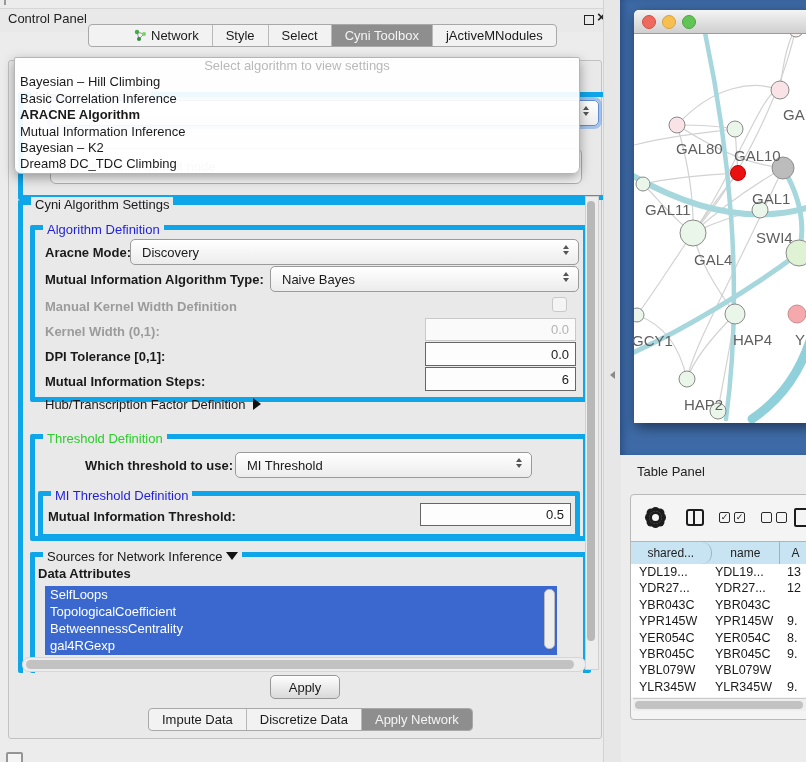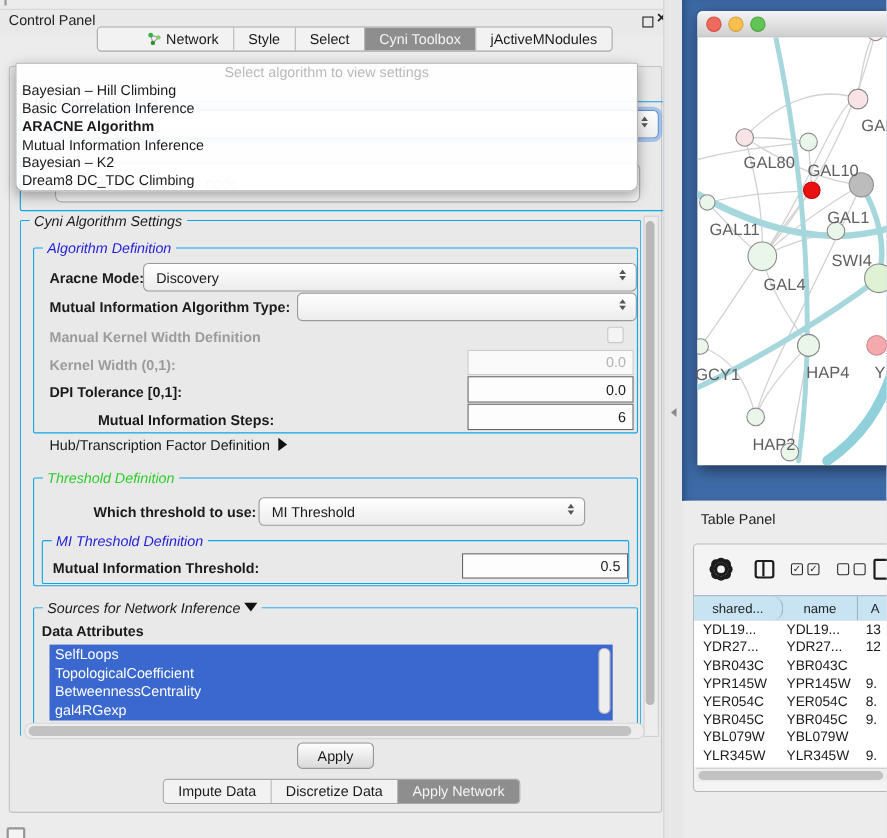--- a/index.html
+++ b/index.html
@@ -14,21 +14,21 @@
   .float-ico{left:584px;top:15px;width:8px;height:8px;border:1.5px solid #222;background:transparent;}
   .close-ico{left:597px;top:8px;font-size:15px;font-weight:bold;color:#222;}
 
   .tabbar{display:flex;align-items:stretch;background:#f2f2f2;border:1px solid #a8a8a8;border-radius:4px;overflow:hidden;height:21px;}
   .tab{display:flex;align-items:center;gap:4px;padding:0 13px;font-size:13px;border-left:1px solid #b9b9b9;white-space:nowrap;}
   .tab:first-child{border-left:none;}
   .tab.sel{background:#8e8e8e;color:#f4f4f4;}
 
   .mainpanel{left:8px;top:60px;width:592px;height:677px;background:#e9e9e9;border:1px solid #c2c2c2;border-radius:3px;}
 
-  .groupbox{border:1px solid #0ea5e9;border-radius:2px;font-style:italic;}
+  .groupbox{border:5px solid #0ea5e9;border-radius:2px;}
   .gb-label{position:absolute;top:-8px;left:8px;background:#e9e9e9;padding:0 4px;font-size:13px;white-space:nowrap;}
   .blue{color:#1f1fd8;}
   .green{color:#2dcc2d;}
 
   .combo{position:absolute;height:24px;border:1px solid #9a9a9a;border-radius:5px;
          background:linear-gradient(#ffffff,#ececec);display:flex;align-items:center;}
   .combo-text{font-size:13px;padding-left:11px;flex:1;}
   .combo-arrows{position:absolute;right:9px;top:5px;display:flex;flex-direction:column;gap:2px;align-items:center;}
   .tri-up{width:0;height:0;border-left:3.5px solid transparent;border-right:3.5px solid transparent;border-bottom:4.5px solid #555;}
   .tri-dn{width:0;height:0;border-left:3.5px solid transparent;border-right:3.5px solid transparent;border-top:4.5px solid #555;}
@@ -162,36 +162,37 @@
   <div class="lbl" style="left:45px;top:245px;">Aracne Mode:</div>
   <div class="combo" style="left:130px;top:239px;width:447px;">
     <span class="combo-text">Discovery</span>
     <span class="combo-arrows">
         <span class="tri-up"></span>
         <span class="tri-dn"></span>
       </span>
   </div>
   <div class="lbl" style="left:45px;top:272px;">Mutual Information Algorithm Type:</div>
   <div class="combo" style="left:270px;top:266px;width:307px;">
+    <span class="combo-text">Naive Bayes</span>
     <span class="combo-arrows">
         <span class="tri-up"></span>
         <span class="tri-dn"></span>
       </span>
   </div>
   <div class="lbl dis" style="left:45px;top:299px;">Manual Kernel Width Definition</div>
   <div class="checkbox" style="left:552px;top:297px;"></div>
   <div class="lbl dis" style="left:45px;top:324px;">Kernel Width (0,1):</div>
   <div class="numfield dis" style="left:425px;top:318px;width:143px;height:21px;">
       <span>0.0</span>
     </div>
   <div class="lbl" style="left:45px;top:349px;">DPI Tolerance [0,1]:</div>
   <div class="numfield" style="left:425px;top:342px;width:143px;height:22px;">
       <span>0.0</span>
     </div>
-  <div class="lbl" style="left:45px;top:374px;margin-left:44px;">Mutual Information Steps:</div>
+  <div class="lbl" style="left:45px;top:374px;">Mutual Information Steps:</div>
   <div class="numfield" style="left:425px;top:367px;width:143px;height:22px;">
       <span>6</span>
     </div>
 
   <div class="lbl plain" style="left:45px;top:397px;">
     <span>Hub/Transcription Factor Definition</span>&nbsp;&nbsp;<span class="tri-right"></span>
   </div>
 
   <div class="abs groupbox" style="left:30px;top:434px;width:548px;height:97px;">
     <span class="gb-label green">Threshold Definition</span>

